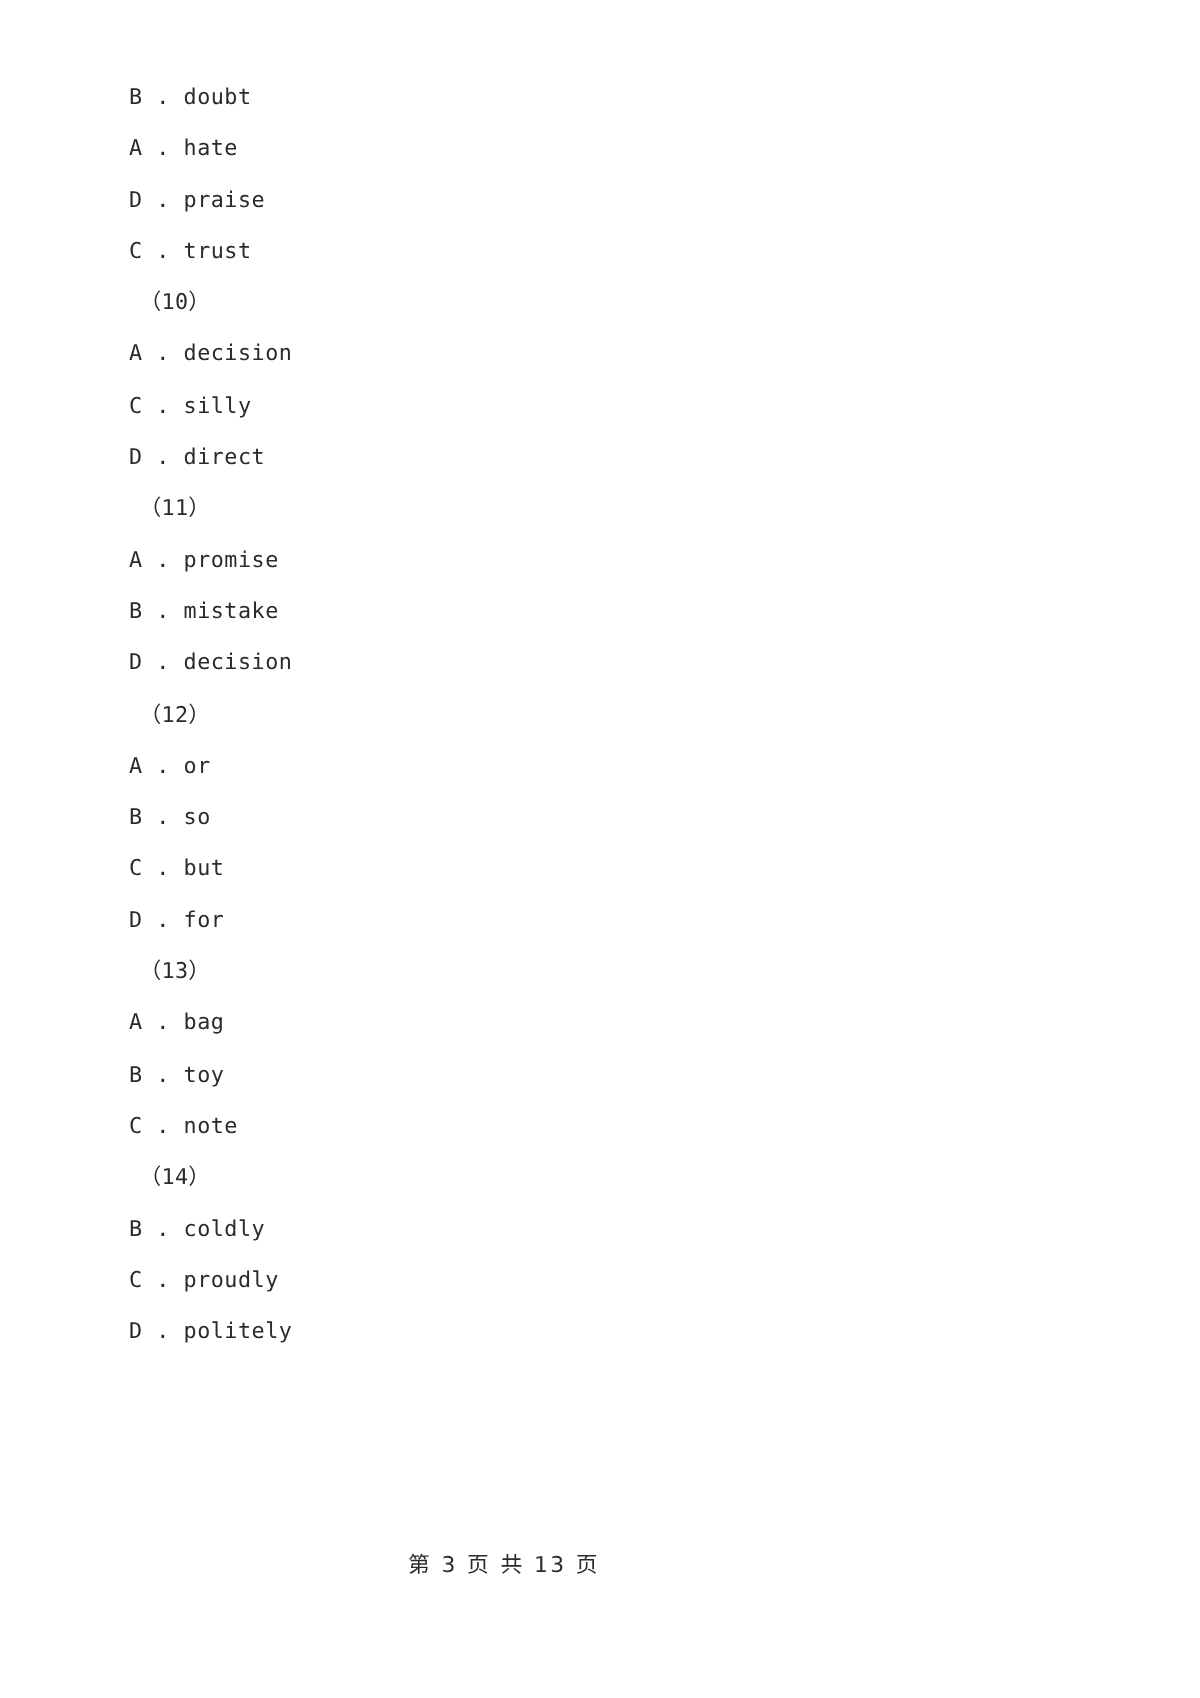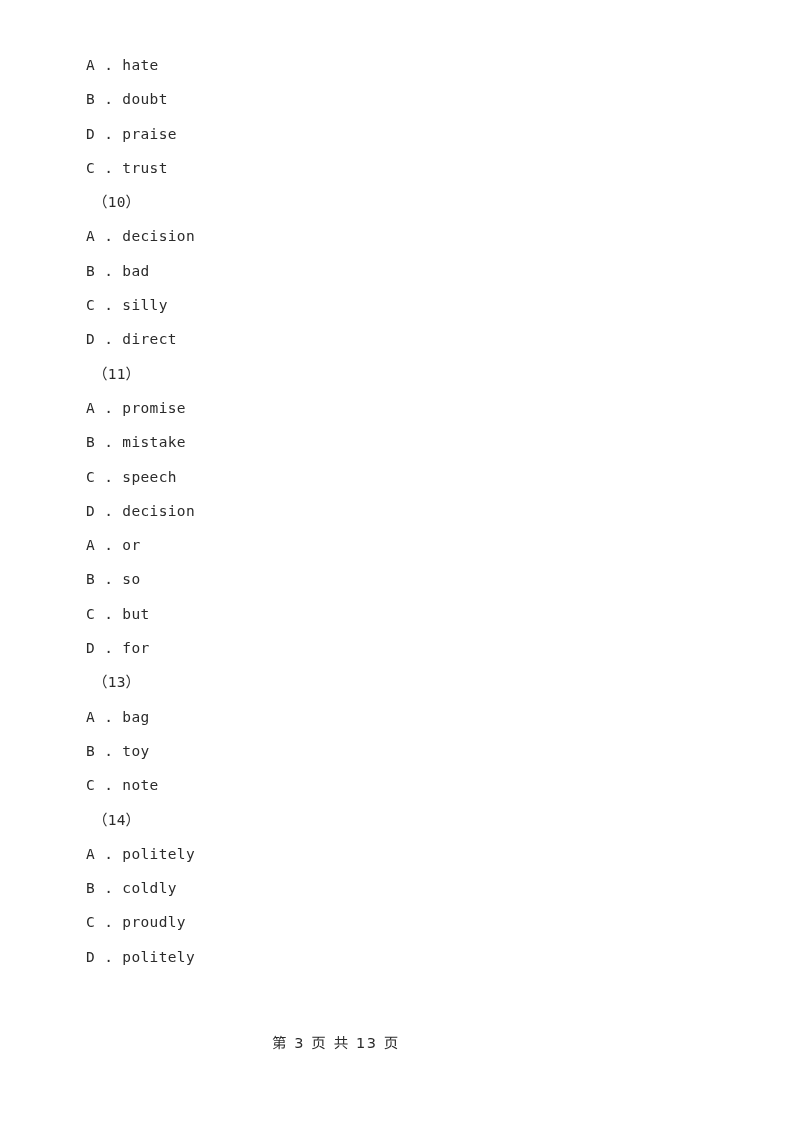--- a/index.html
+++ b/index.html
@@ -68,42 +68,40 @@
     letter-spacing: 1.6px;
     white-space: pre;
     font-family: "DejaVu Sans", "Liberation Sans", sans-serif;
   }
 </style>
 </head>
 <body>
 
 <div class="page">
   <div class="content">
+      <div class="line option"><span class="opt-letter">B</span><span class="opt-sep"> . </span><span class="opt-text">doubt</span></div>
       <div class="line option"><span class="opt-letter">A</span><span class="opt-sep"> . </span><span class="opt-text">hate</span></div>
-      <div class="line option"><span class="opt-letter">B</span><span class="opt-sep"> . </span><span class="opt-text">doubt</span></div>
       <div class="line option"><span class="opt-letter">D</span><span class="opt-sep"> . </span><span class="opt-text">praise</span></div>
       <div class="line option"><span class="opt-letter">C</span><span class="opt-sep"> . </span><span class="opt-text">trust</span></div>
       <div class="line qnum">（10）</div>
       <div class="line option"><span class="opt-letter">A</span><span class="opt-sep"> . </span><span class="opt-text">decision</span></div>
-      <div class="line option"><span class="opt-letter">B</span><span class="opt-sep"> . </span><span class="opt-text">bad</span></div>
       <div class="line option"><span class="opt-letter">C</span><span class="opt-sep"> . </span><span class="opt-text">silly</span></div>
       <div class="line option"><span class="opt-letter">D</span><span class="opt-sep"> . </span><span class="opt-text">direct</span></div>
       <div class="line qnum">（11）</div>
       <div class="line option"><span class="opt-letter">A</span><span class="opt-sep"> . </span><span class="opt-text">promise</span></div>
       <div class="line option"><span class="opt-letter">B</span><span class="opt-sep"> . </span><span class="opt-text">mistake</span></div>
-      <div class="line option"><span class="opt-letter">C</span><span class="opt-sep"> . </span><span class="opt-text">speech</span></div>
       <div class="line option"><span class="opt-letter">D</span><span class="opt-sep"> . </span><span class="opt-text">decision</span></div>
+      <div class="line qnum">（12）</div>
       <div class="line option"><span class="opt-letter">A</span><span class="opt-sep"> . </span><span class="opt-text">or</span></div>
       <div class="line option"><span class="opt-letter">B</span><span class="opt-sep"> . </span><span class="opt-text">so</span></div>
       <div class="line option"><span class="opt-letter">C</span><span class="opt-sep"> . </span><span class="opt-text">but</span></div>
       <div class="line option"><span class="opt-letter">D</span><span class="opt-sep"> . </span><span class="opt-text">for</span></div>
       <div class="line qnum">（13）</div>
       <div class="line option"><span class="opt-letter">A</span><span class="opt-sep"> . </span><span class="opt-text">bag</span></div>
       <div class="line option"><span class="opt-letter">B</span><span class="opt-sep"> . </span><span class="opt-text">toy</span></div>
       <div class="line option"><span class="opt-letter">C</span><span class="opt-sep"> . </span><span class="opt-text">note</span></div>
       <div class="line qnum">（14）</div>
-      <div class="line option"><span class="opt-letter">A</span><span class="opt-sep"> . </span><span class="opt-text">politely</span></div>
       <div class="line option"><span class="opt-letter">B</span><span class="opt-sep"> . </span><span class="opt-text">coldly</span></div>
       <div class="line option"><span class="opt-letter">C</span><span class="opt-sep"> . </span><span class="opt-text">proudly</span></div>
       <div class="line option"><span class="opt-letter">D</span><span class="opt-sep"> . </span><span class="opt-text">politely</span></div>
     </div>
   <div class="footer">第 3 页 共 13 页</div>
 </div>
 
 </body></html>

